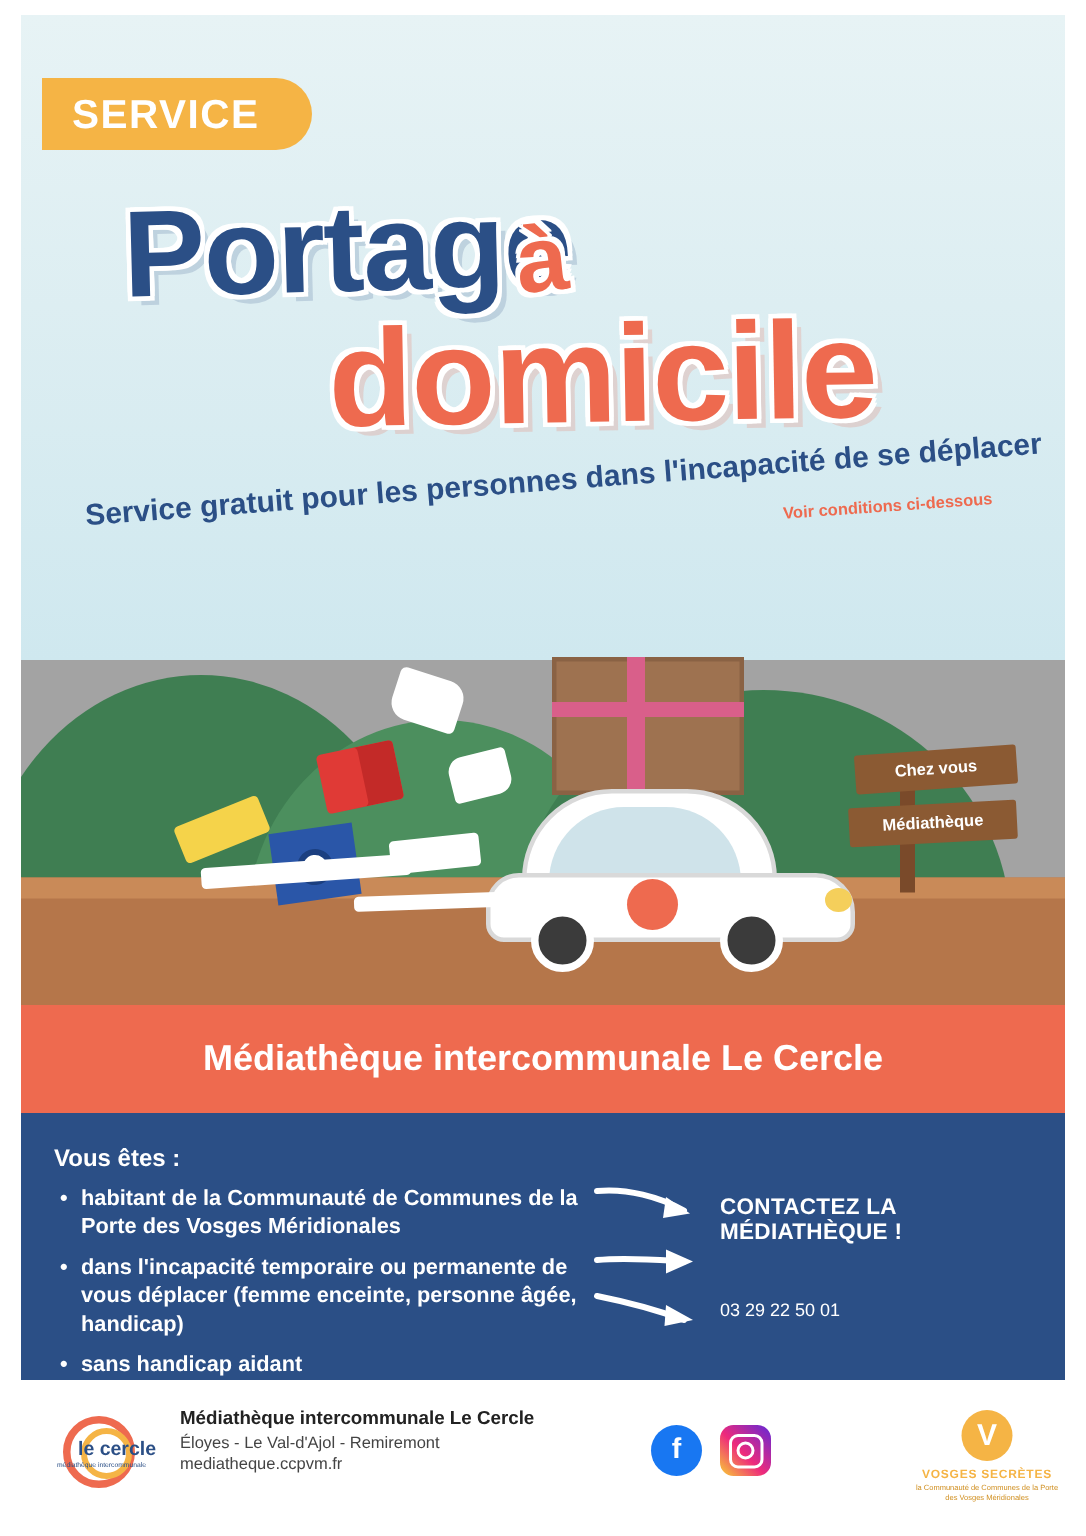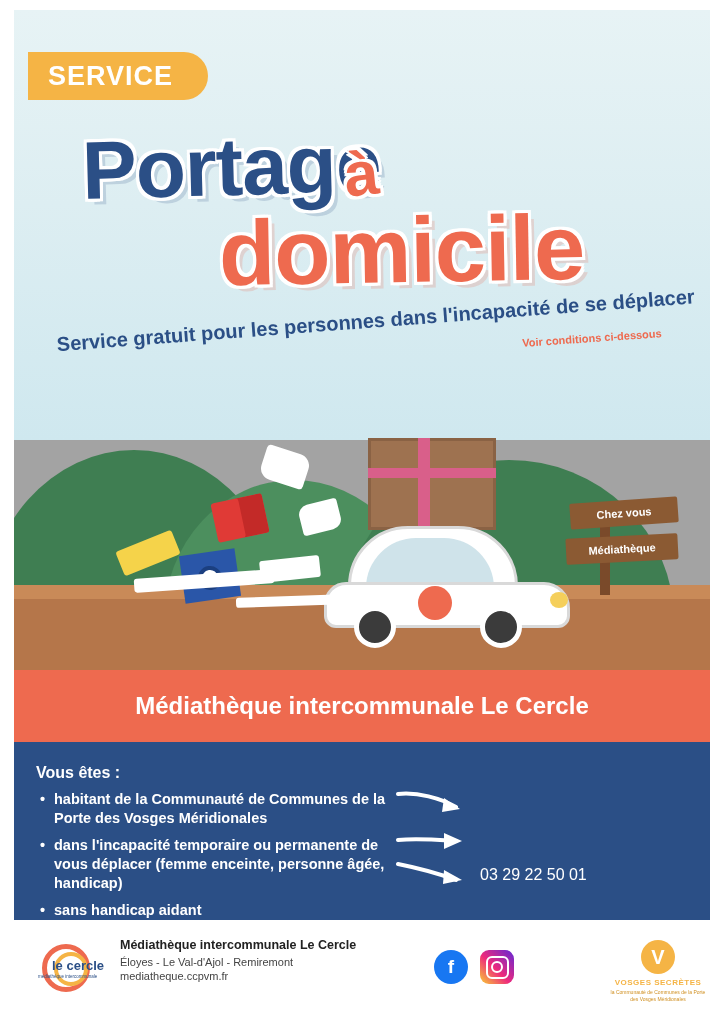--- a/index.html
+++ b/index.html
@@ -354,21 +354,21 @@
     letter-spacing: 0.2px;
   }
   .contact-mail {
     position: absolute;
     left: 466px; top: 102px;
     font-size: 16px;
   }
   .contact-tel {
     position: absolute;
     left: 466px; top: 124px;
-    font-size: 16px;
+    font-size: 12px;
   }
 
   
   .footer {
     position: absolute;
     left: 0; top: 910px;
     width: 696px; height: 96px;
     background: #ffffff;
   }
   .logo-cercle {
@@ -571,20 +571,21 @@
         </svg>
       </div>
       <div class="arrow" style="left:0; top:70px;">
         <svg width="70" height="26" viewBox="0 0 70 26">
           <path d="M2 4 C22 8, 44 14, 60 20" stroke="#ffffff" stroke-width="4" fill="none" stroke-linecap="round"></path>
           <path d="M48 10 L66 20 L47 24 Z" fill="#ffffff"></path>
         </svg>
       </div>
     </div>
 
+    <div class="contact-head">CONTACTEZ LA MÉDIATHÈQUE !</div>
     <div class="contact-tel">03 29 22 50 01</div>
   </div>
 
   <div class="footer">
     <div class="logo-cercle">
       <div class="lc-ring"></div>
       <div class="lc-ring2"></div>
       <div class="lc-text">le cercle</div>
       <div class="lc-sub">médiathèque intercommunale</div>
     </div>

